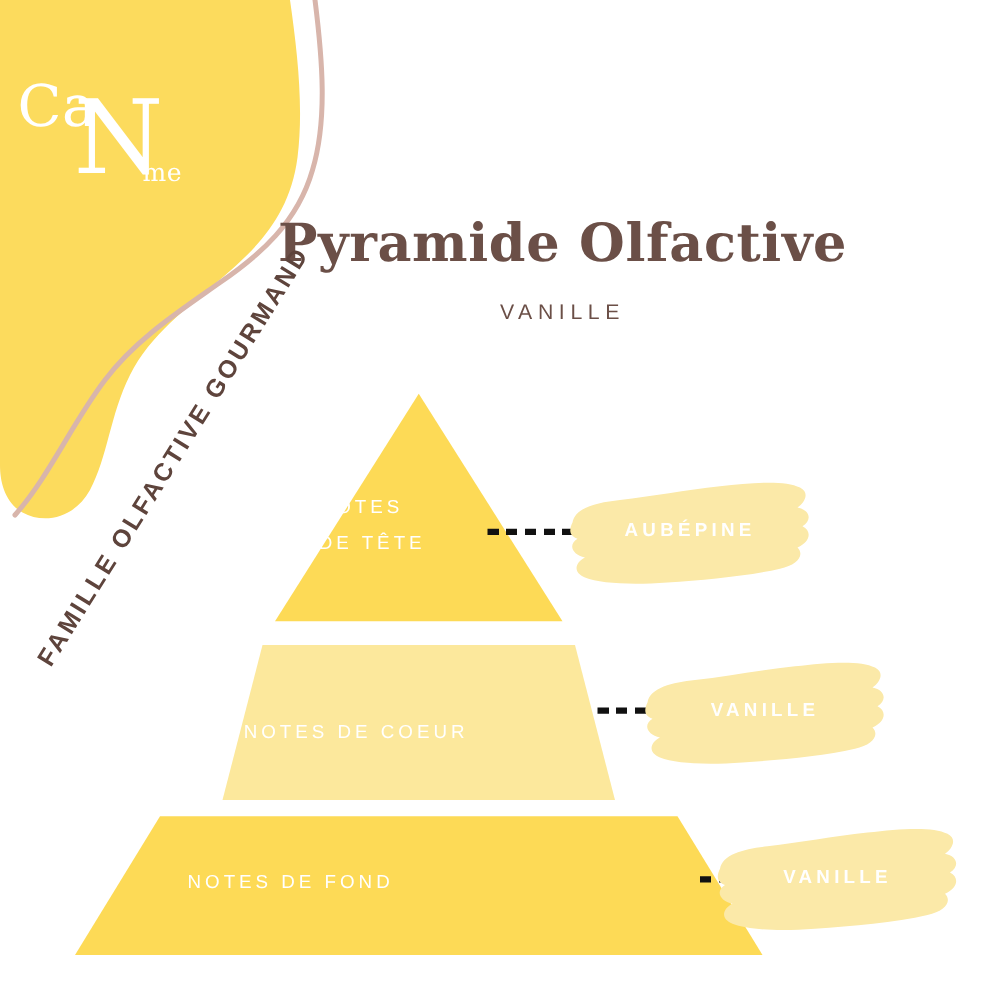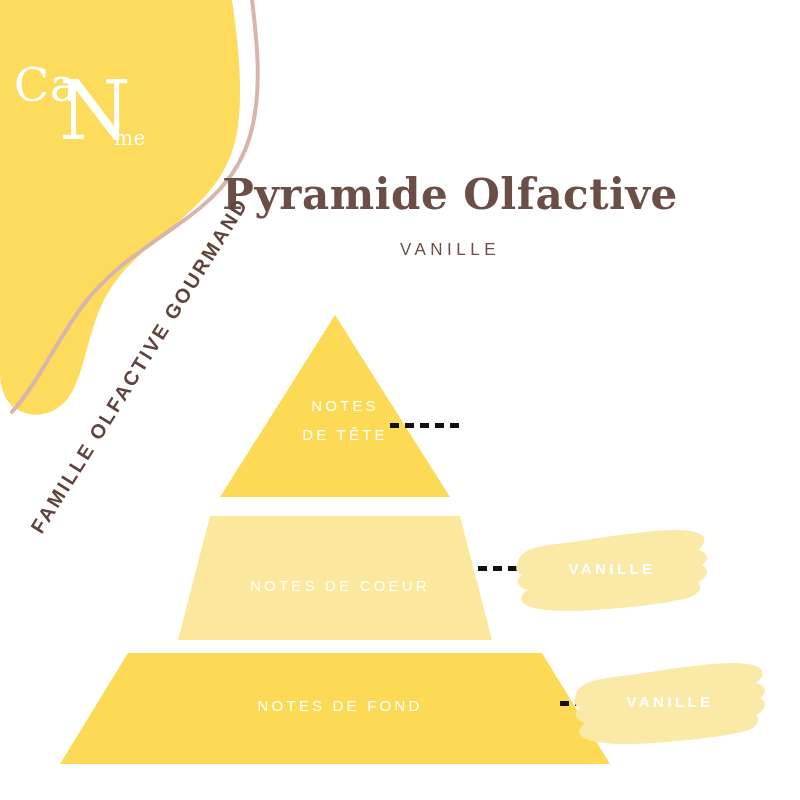--- a/index.html
+++ b/index.html
@@ -89,21 +89,21 @@
     width: 800px;
     height: 800px;
     pointer-events: none;
   }
   .tier-label {
     position: absolute;
     color: #ffffff;
     font-family: "Liberation Sans", sans-serif;
     font-size: 15px;
     letter-spacing: 3.2px;
-    text-align: center;
+    text-align: left;
     line-height: 1.9;
     white-space: pre-line;
   }
   #label-top   { left: 255px; top: 392px; width: 180px; }
   #label-mid   { left: 195px; top: 572px; width: 290px; }
   #label-base  { left: 150px; top: 692px; width: 380px; }
 
   
   #family-axis {
     position: absolute;
@@ -196,20 +196,29 @@
 DE TÊTE</div>
   <div class="tier-label" id="label-mid">NOTES DE COEUR</div>
   <div class="tier-label" id="label-base">NOTES DE FOND</div>
 
   <div id="family-axis">FAMILLE OLFACTIVE GOURMAND</div>
 
   <div class="connector" id="connector-top"></div>
   <div class="connector" id="connector-mid"></div>
   <div class="connector" id="connector-base"></div>
 
+  <div class="callout" id="callout-top">
+    <svg width="200" height="92" viewBox="0 0 200 92">
+      <path d="M6,40 C8,28 26,24 44,22 C70,19 96,14 124,11 C150,8 176,6 188,12
+               C196,16 192,24 186,28 C196,30 198,38 190,43 C198,47 196,56 186,60
+               C192,66 186,74 172,77 C146,83 112,86 82,88 C54,90 28,89 16,84
+               C6,80 8,72 16,68 C6,66 2,58 10,53 C2,50 4,44 6,40 Z" fill="#FBE9A8"></path>
+    </svg>
+    <div class="callout-text">AUBÉPINE</div>
+  </div>
 
   <div class="callout" id="callout-mid">
     <svg width="200" height="92" viewBox="0 0 200 92">
       <path d="M6,40 C8,28 26,24 44,22 C70,19 96,14 124,11 C150,8 176,6 188,12
                C196,16 192,24 186,28 C196,30 198,38 190,43 C198,47 196,56 186,60
                C192,66 186,74 172,77 C146,83 112,86 82,88 C54,90 28,89 16,84
                C6,80 8,72 16,68 C6,66 2,58 10,53 C2,50 4,44 6,40 Z" fill="#FBE9A8"></path>
     </svg>
     <div class="callout-text">VANILLE</div>
   </div>

